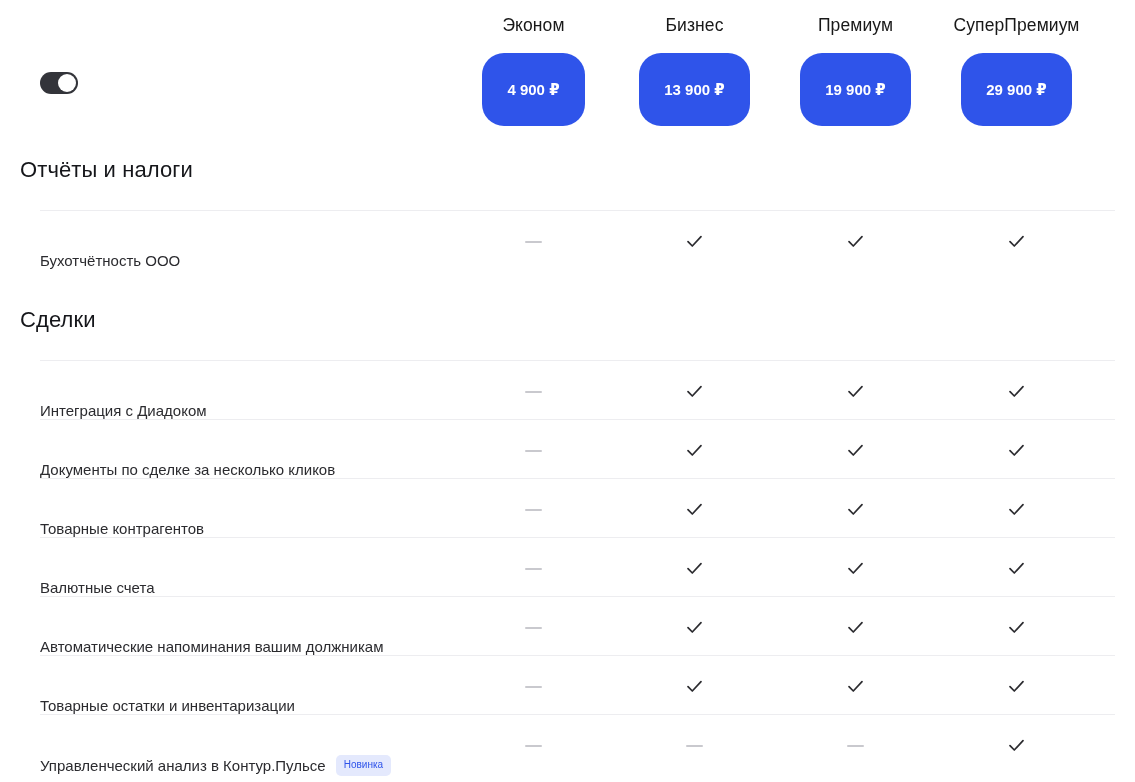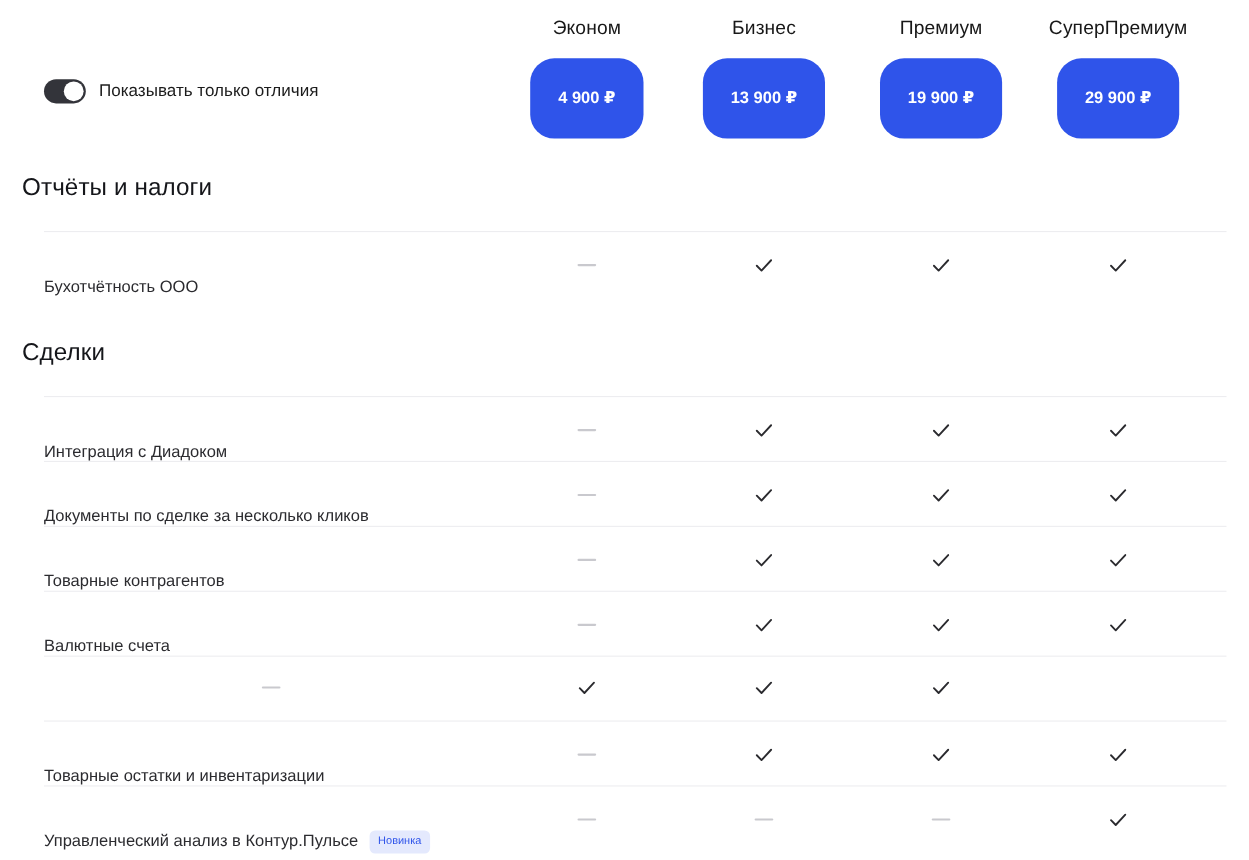--- a/index.html
+++ b/index.html
@@ -126,21 +126,21 @@
     height: 57px;
     grid-template-columns: 413px 161px 161px 161px 161px;
   }
   .feature-row .label-col { padding-left: 0; }
 
   .feature-label {
     font-size: 15px;
     line-height: 20px;
     color: #2b2b2f;
     display: flex;
-    align-items: flex-start;
+    align-items: flex-end;
     white-space: nowrap;
     margin-top: 40px;
   }
   .badge-new {
     margin-left: 10px;
     background: #e4e9fd;
     color: #2f54ea;
     font-size: 10px;
     line-height: 1;
     padding: 5px 8px 6px;
@@ -189,21 +189,20 @@
       <div class="plan-col">
         <div class="plan-name">СуперПремиум</div>
         <div class="price-pill">29 900 ₽</div>
       </div>
     </div>
 
     <div class="toggle-wrap">
       <div class="toggle-track">
         <div class="toggle-knob"></div>
       </div>
-      <div class="toggle-label">Показывать только отличия</div>
     </div>
   </div>
 
   <div style="position:absolute; top:120px; left:0; width:1135px;">
 
     <div class="section section-reports">
       <div class="section-title">Отчёты и налоги</div>
 
       <div class="feature-row">
         <div class="row-grid">
@@ -304,20 +303,25 @@
                   <path d="M3 9.6 L7.3 14 L16 4.6" fill="none" stroke="#2b2b2f" stroke-width="1.7" stroke-linecap="round" stroke-linejoin="round"></path>
                 </svg></span></div>
           <div class="cell"><span class="mark-check"><svg width="19" height="19" viewBox="0 0 19 19">
                   <path d="M3 9.6 L7.3 14 L16 4.6" fill="none" stroke="#2b2b2f" stroke-width="1.7" stroke-linecap="round" stroke-linejoin="round"></path>
                 </svg></span></div>
         </div>
       </div>
 
       <div class="feature-row">
         <div class="row-grid">
+          <div class="label-col">
+            <div class="feature-label">
+              <span>Автоматические напоминания вашим должникам</span>
+            </div>
+          </div>
           <div class="cell"><span class="mark-dash"></span></div>
           <div class="cell"><span class="mark-check"><svg width="19" height="19" viewBox="0 0 19 19">
                   <path d="M3 9.6 L7.3 14 L16 4.6" fill="none" stroke="#2b2b2f" stroke-width="1.7" stroke-linecap="round" stroke-linejoin="round"></path>
                 </svg></span></div>
           <div class="cell"><span class="mark-check"><svg width="19" height="19" viewBox="0 0 19 19">
                   <path d="M3 9.6 L7.3 14 L16 4.6" fill="none" stroke="#2b2b2f" stroke-width="1.7" stroke-linecap="round" stroke-linejoin="round"></path>
                 </svg></span></div>
           <div class="cell"><span class="mark-check"><svg width="19" height="19" viewBox="0 0 19 19">
                   <path d="M3 9.6 L7.3 14 L16 4.6" fill="none" stroke="#2b2b2f" stroke-width="1.7" stroke-linecap="round" stroke-linejoin="round"></path>
                 </svg></span></div>

